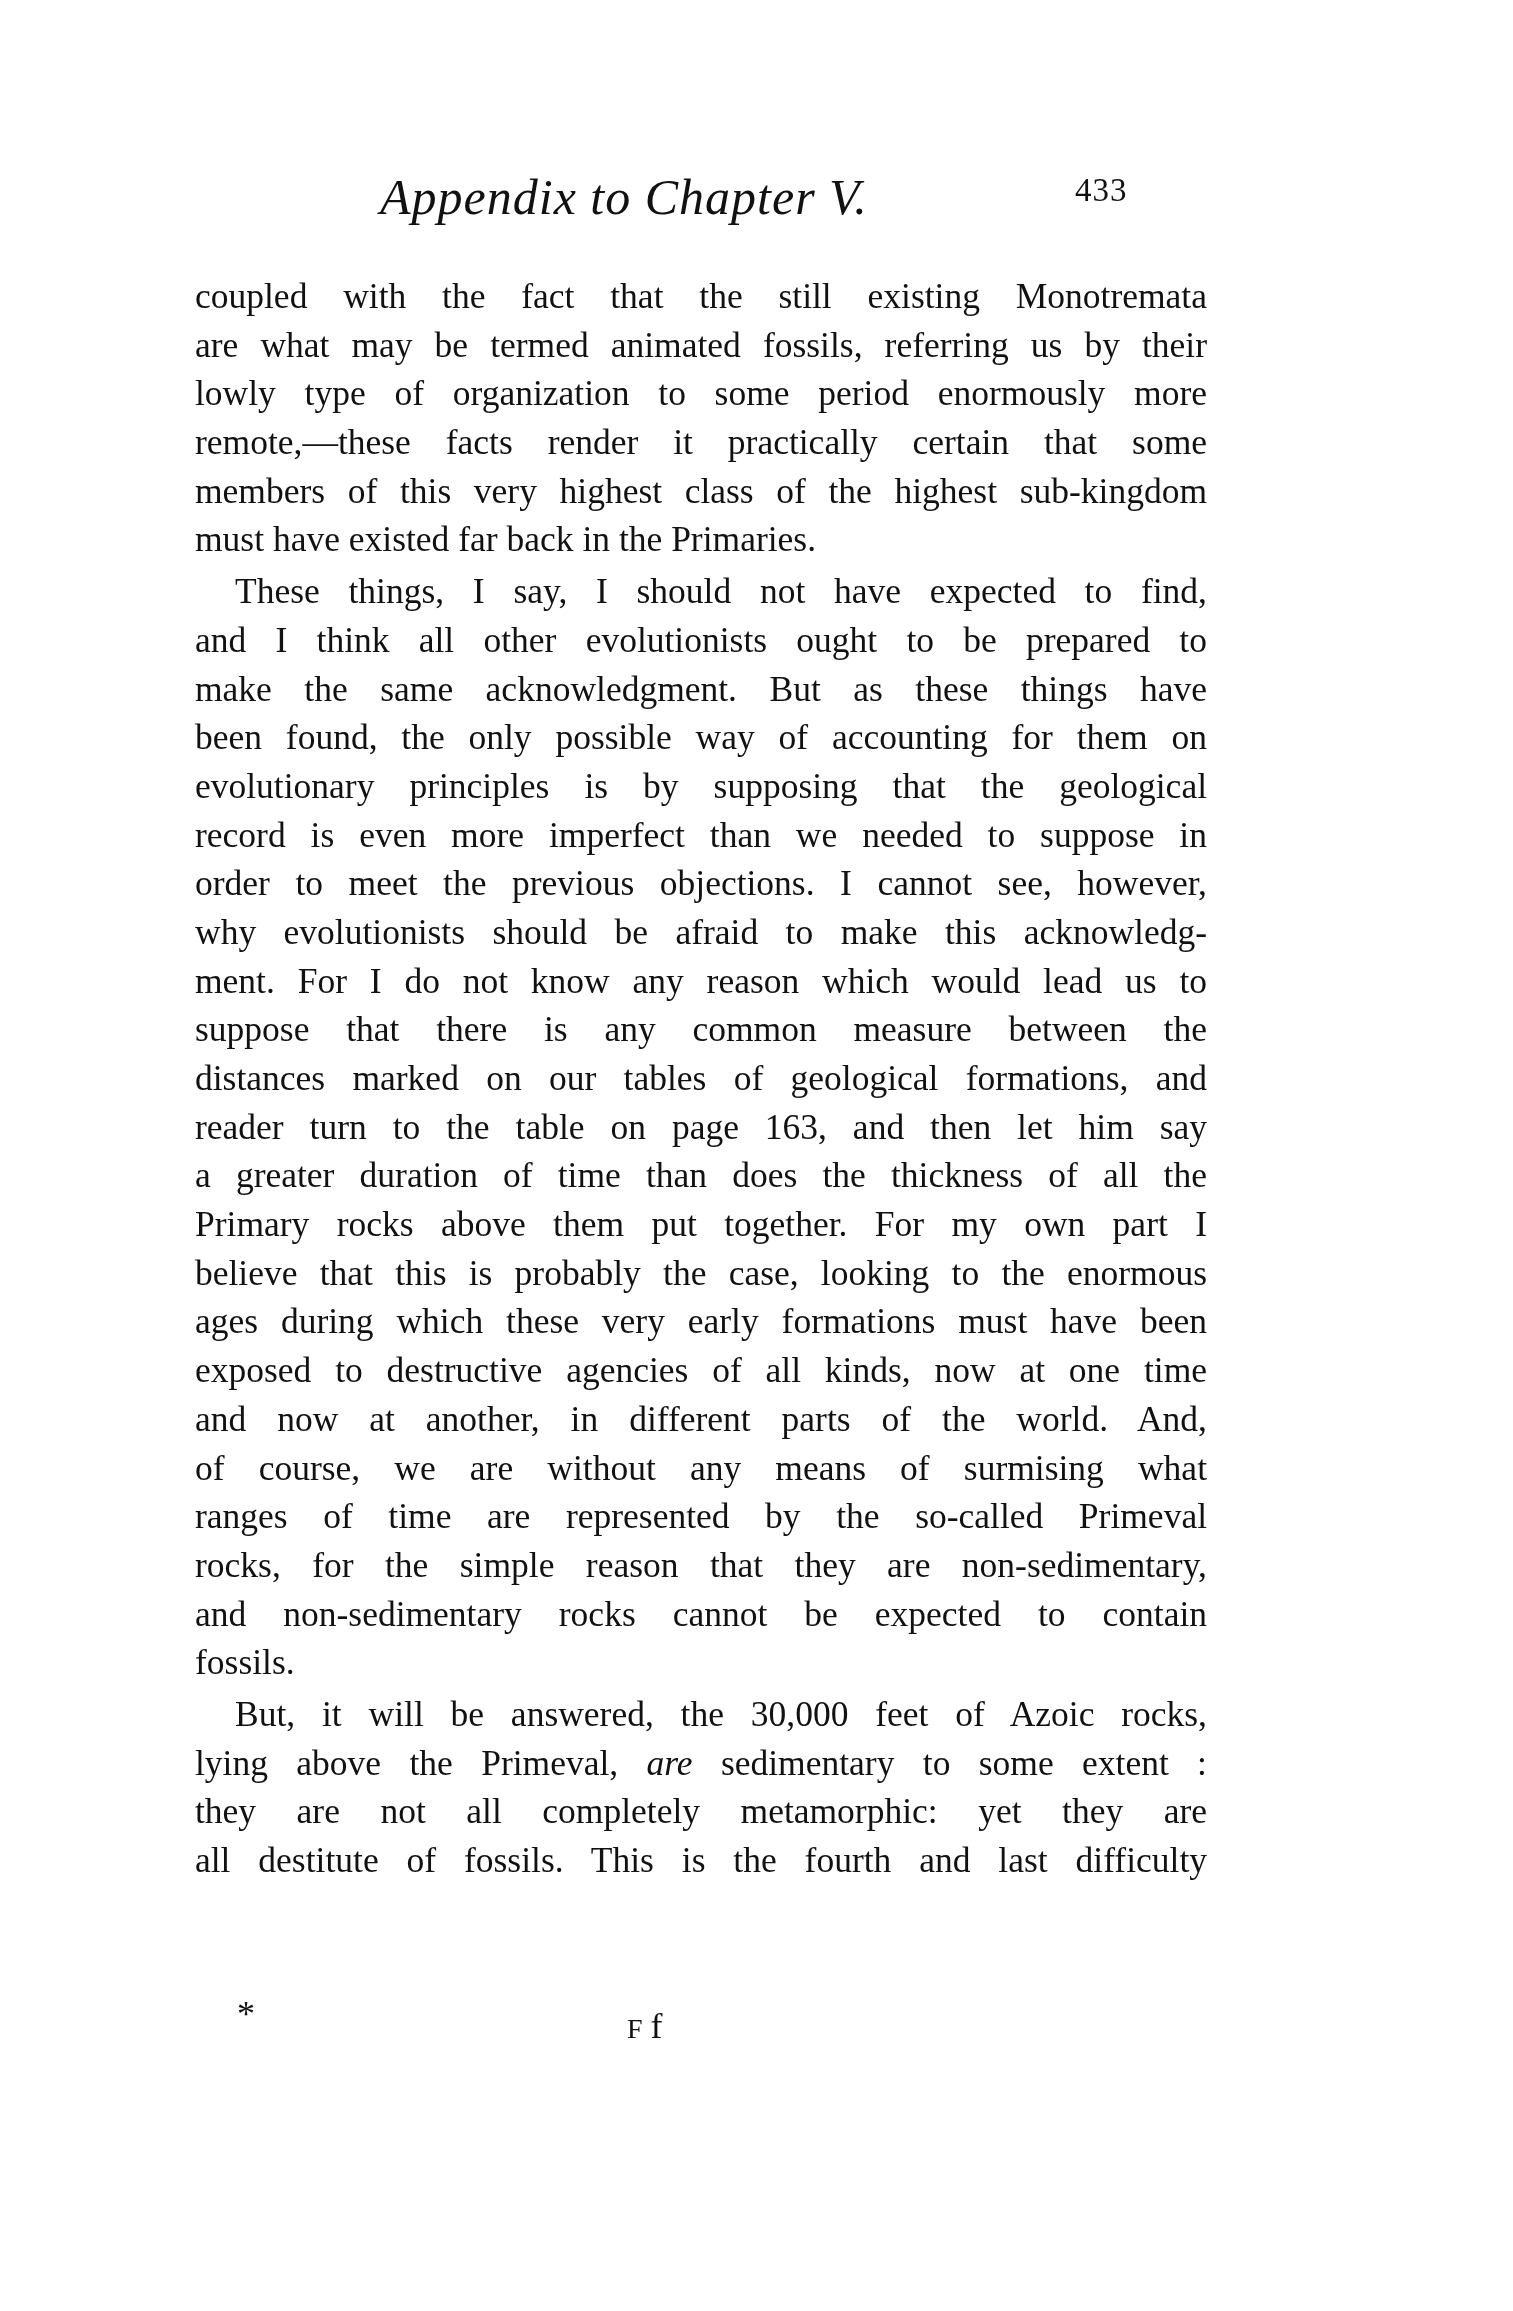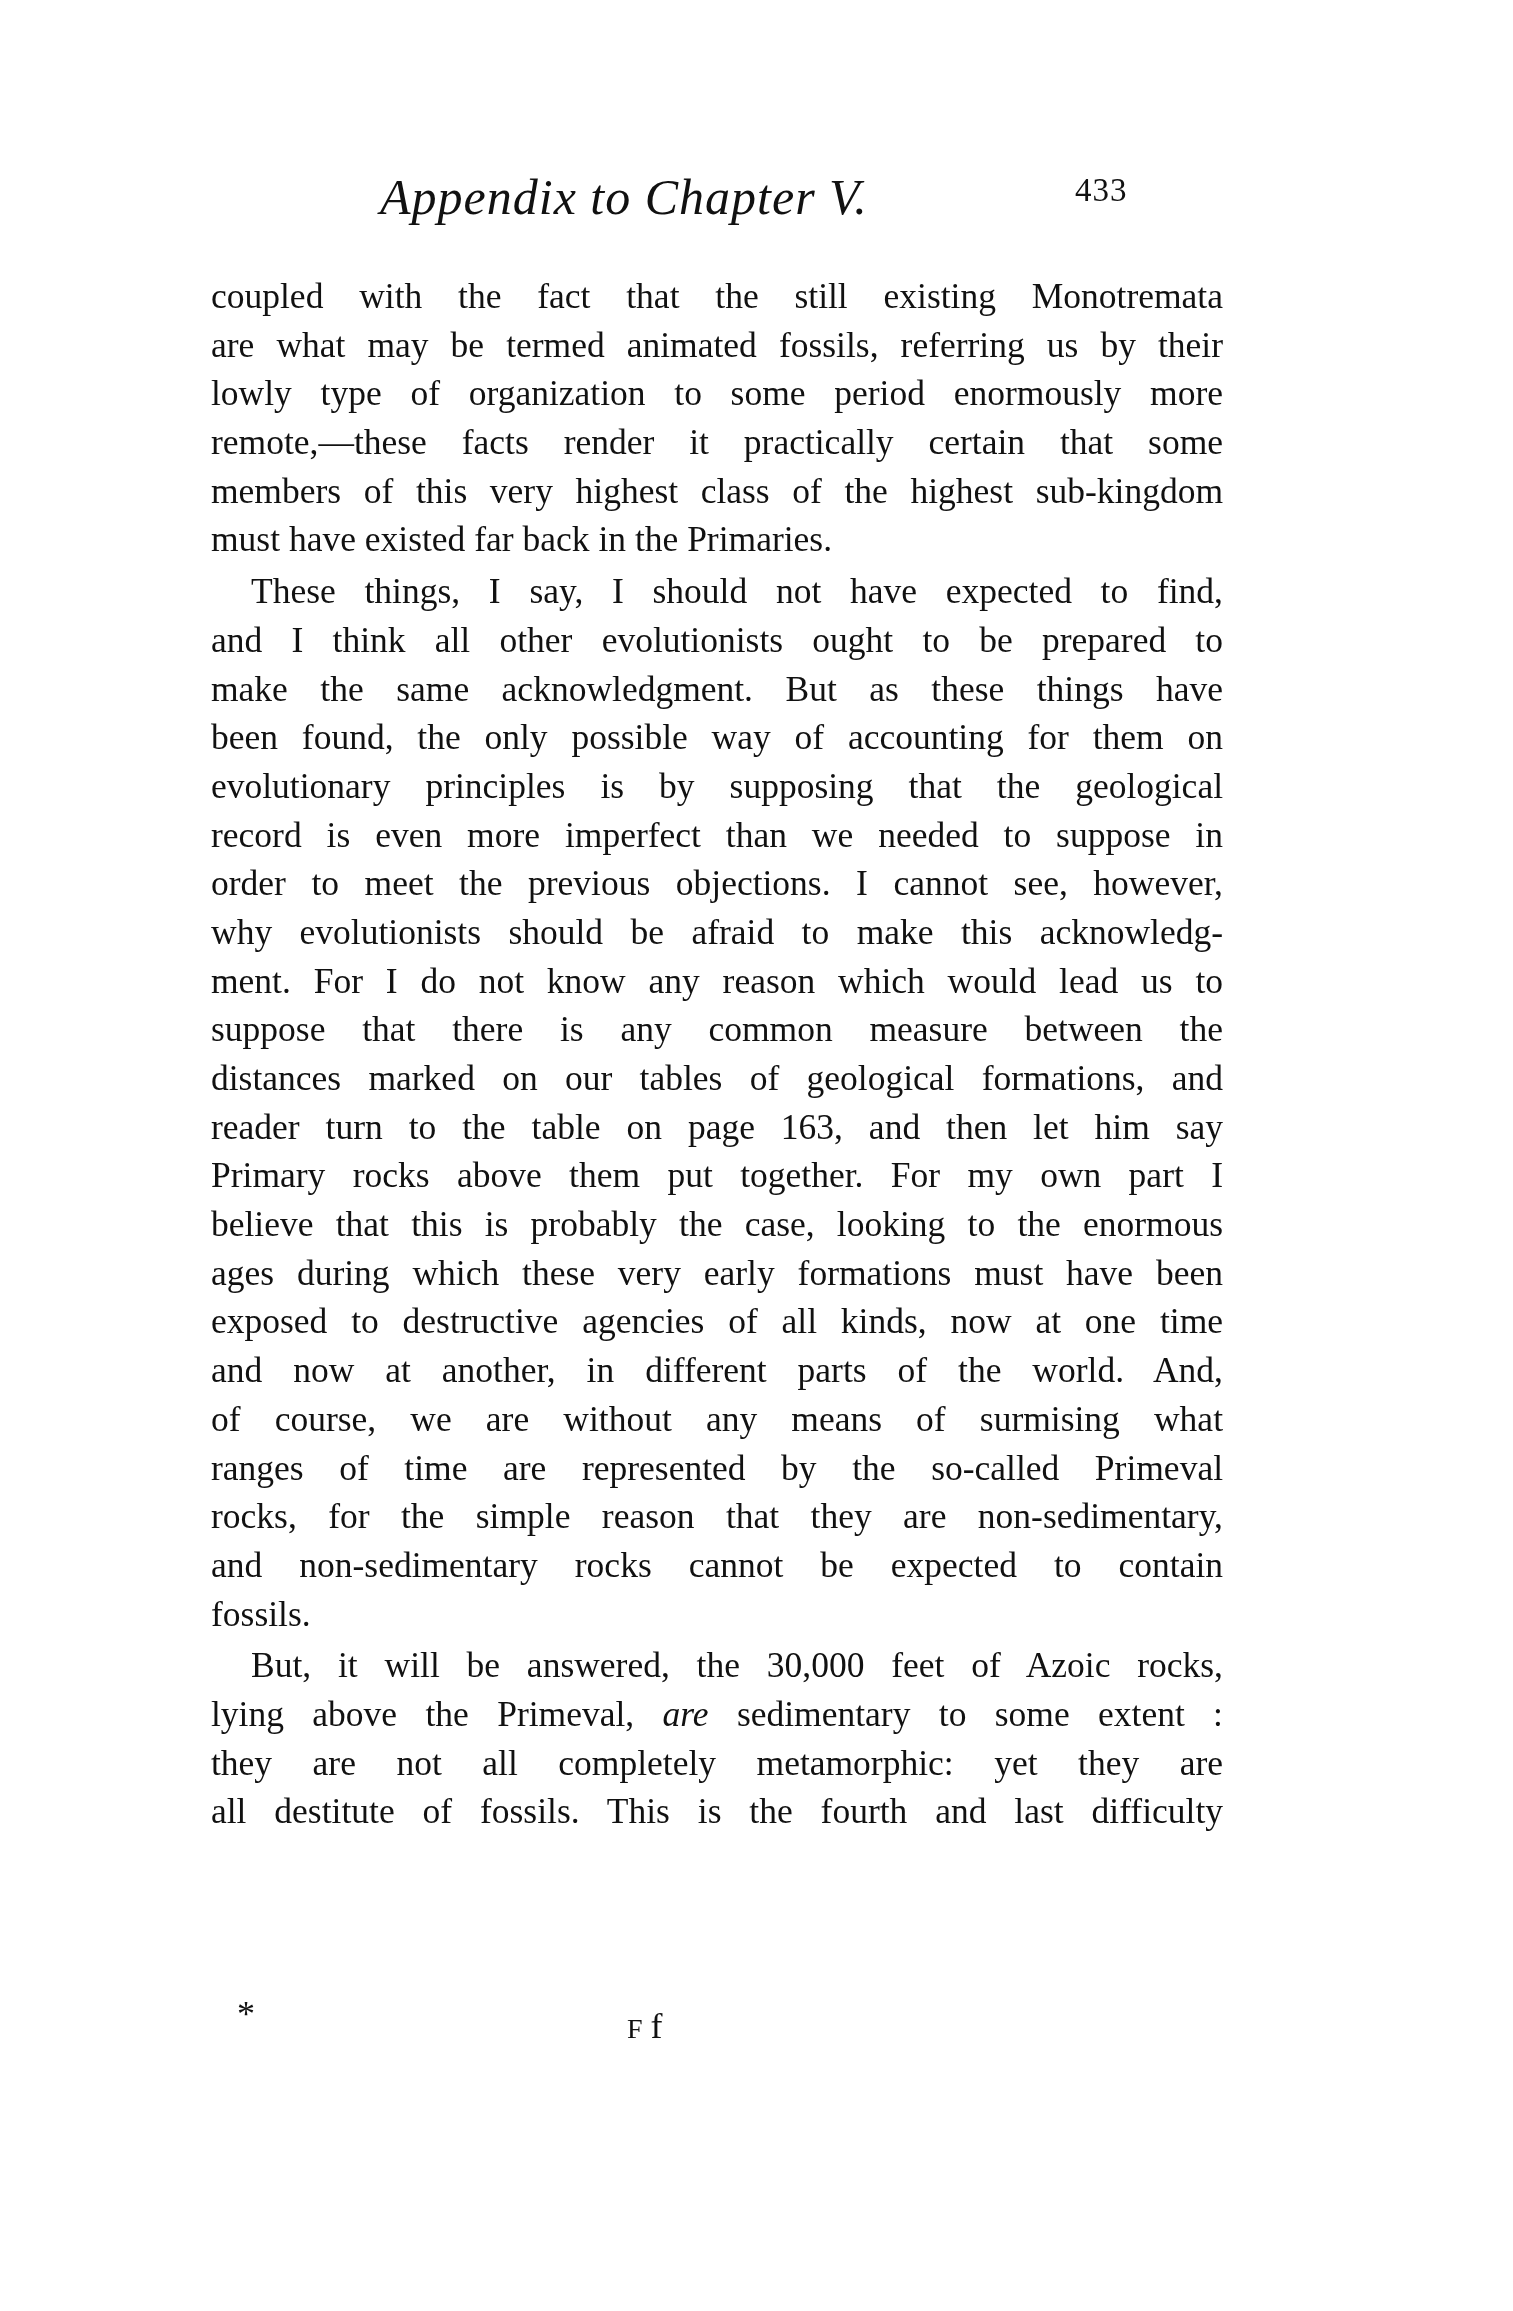--- a/index.html
+++ b/index.html
@@ -41,21 +41,21 @@
       position: absolute;
       left: 880px;
       top: 4px;
       font-size: 33px;
       letter-spacing: 1px;
       white-space: nowrap;
     }
     .body-text {
       position: absolute;
       top: 272px;
-      left: 211px;
+      left: 195px;
       width: 1012px;
     }
     .line {
       display: block;
       height: 48.7px;
       line-height: 48.7px;
       font-size: 35.5px;
       white-space: nowrap;
       text-align: justify;
       text-align-last: justify;
@@ -123,20 +123,21 @@
       <span class="line">make the same acknowledgment.  But as these things have</span>
       <span class="line">been found, the only possible way of accounting for them on</span>
       <span class="line">evolutionary principles is by supposing that the geological</span>
       <span class="line">record is even more imperfect than we needed to suppose in</span>
       <span class="line">order to meet the previous objections.  I cannot see, however,</span>
       <span class="line">why evolutionists should be afraid to make this acknowledg-</span>
       <span class="line">ment.  For I do not know any reason which would lead us to</span>
       <span class="line">suppose that there is any common measure between the</span>
       <span class="line">distances marked on our tables of geological formations, and</span>
       <span class="line">reader turn to the table on page 163, and then let him say</span>
+      <span class="line">a greater duration of time than does the thickness of all the</span>
       <span class="line">Primary rocks above them put together.  For my own part I</span>
       <span class="line">believe that this is probably the case, looking to the enormous</span>
       <span class="line">ages during which these very early formations must have been</span>
       <span class="line">exposed to destructive agencies of all kinds, now at one time</span>
       <span class="line">and now at another, in different parts of the world.  And,</span>
       <span class="line">of course, we are without any means of surmising what</span>
       <span class="line">ranges of time are represented by the so-called Primeval</span>
       <span class="line">rocks, for the simple reason that they are non-sedimentary,</span>
       <span class="line">and non-sedimentary rocks cannot be expected to contain</span>
       <span class="line last">fossils.</span>

